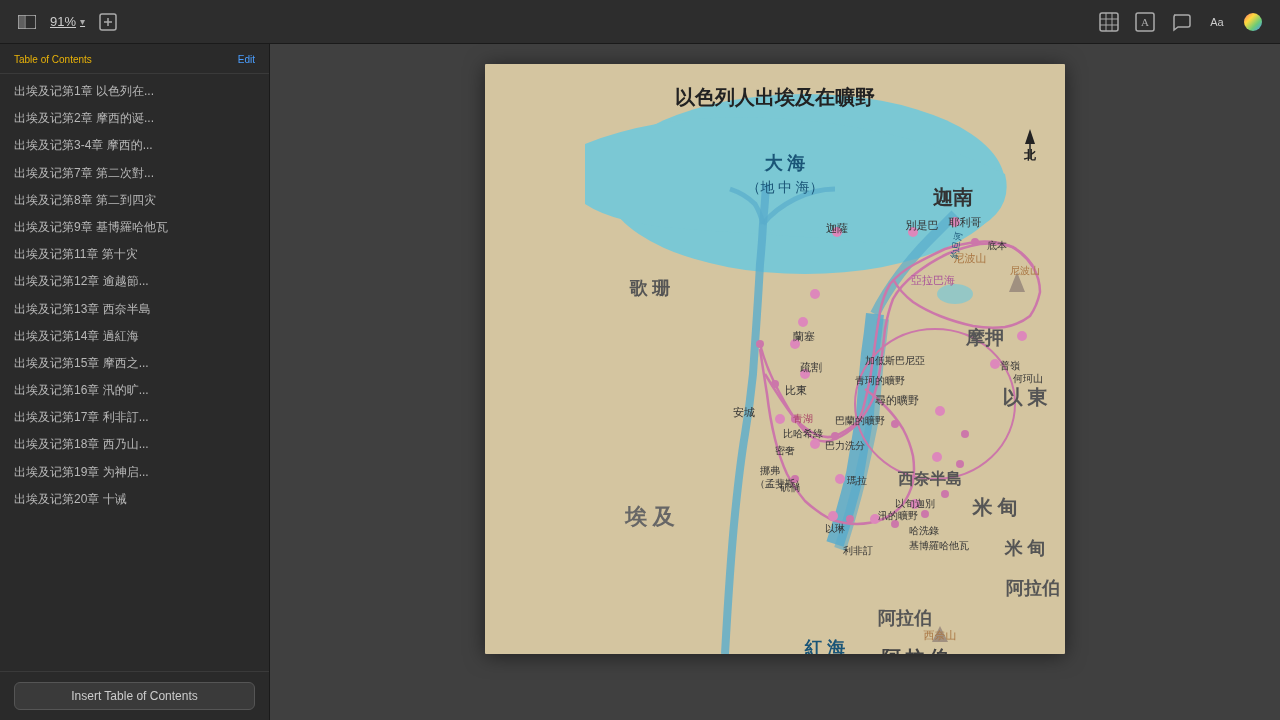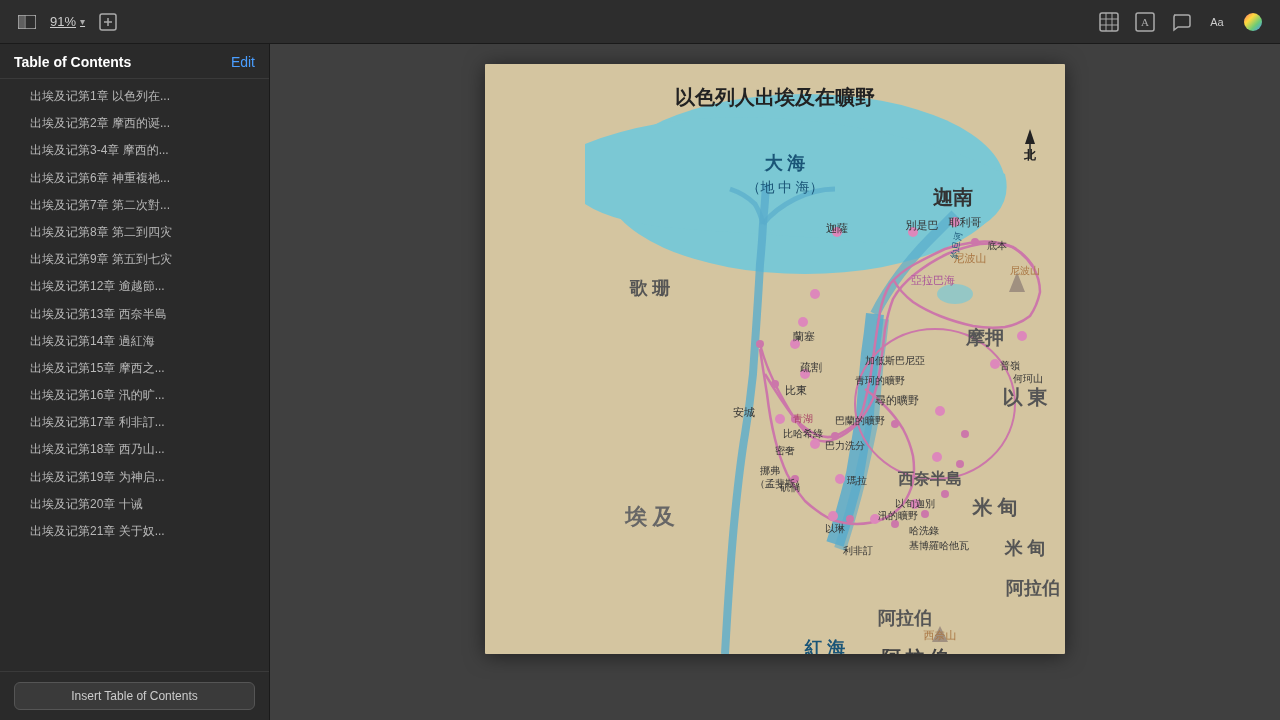--- a/index.html
+++ b/index.html
@@ -77,46 +77,46 @@
       flex-shrink: 0;
     }
     .sidebar-header {
       display: flex;
       align-items: center;
       justify-content: space-between;
       padding: 10px 14px 8px 14px;
       border-bottom: 1px solid #3a3a3a;
     }
     .sidebar-title {
-      color: #ffffff;
-      font-size: 14px;
-      font-weight: 700;
+      color: #eab308;
+      font-size: 10px;
+      font-weight: 400;
     }
     .sidebar-edit {
       color: #4a9eff;
-      font-size: 14px;
+      font-size: 10px;
       cursor: pointer;
     }
     .sidebar-list {
       flex: 1;
       overflow-y: auto;
       padding: 4px 0;
     }
     .sidebar-list::-webkit-scrollbar {
       width: 6px;
     }
     .sidebar-list::-webkit-scrollbar-track {
       background: transparent;
     }
     .sidebar-list::-webkit-scrollbar-thumb {
       background: #555;
       border-radius: 3px;
     }
     .toc-item {
-      padding: 4px 30px;
+      padding: 4px 14px;
       color: #b8b8b8;
       font-size: 12px;
       cursor: pointer;
       white-space: nowrap;
       overflow: hidden;
       text-overflow: ellipsis;
       line-height: 1.6;
     }
     .sidebar-footer {
       padding: 10px 14px;
@@ -242,34 +242,33 @@
   <div class="sidebar">
     <div class="sidebar-header">
       <span class="sidebar-title">Table of Contents</span>
       <span class="sidebar-edit">Edit</span>
     </div>
     <div class="sidebar-list" id="toc-list">
 
     <div class="toc-item">出埃及记第1章 以色列在...</div>
         <div class="toc-item">出埃及记第2章 摩西的诞...</div>
         <div class="toc-item">出埃及记第3-4章 摩西的...</div>
-        <div class="toc-item">出埃及记第6章 神重複祂...</div>
         <div class="toc-item">出埃及记第7章 第二次對...</div>
         <div class="toc-item">出埃及记第8章 第二到四灾</div>
-        <div class="toc-item">出埃及记第9章 第五到七灾</div>
+        <div class="toc-item">出埃及记第9章 基博羅哈他瓦</div>
+        <div class="toc-item">出埃及记第11章 第十灾</div>
         <div class="toc-item">出埃及记第12章 逾越節...</div>
         <div class="toc-item">出埃及记第13章 西奈半島</div>
         <div class="toc-item">出埃及记第14章 過紅海</div>
         <div class="toc-item">出埃及记第15章 摩西之...</div>
         <div class="toc-item">出埃及记第16章 汛的旷...</div>
         <div class="toc-item">出埃及记第17章 利非訂...</div>
         <div class="toc-item">出埃及记第18章 西乃山...</div>
         <div class="toc-item">出埃及记第19章 为神启...</div>
         <div class="toc-item">出埃及记第20章 十诫</div>
-        <div class="toc-item">出埃及记第21章 关于奴...</div>
       </div>
     <div class="sidebar-footer">
       <button class="insert-toc-btn">Insert Table of Contents</button>
     </div>
   </div>
 
   <div class="doc-area">
     <div class="page">
       <div class="map-container">
         <div class="map-img-placeholder">

